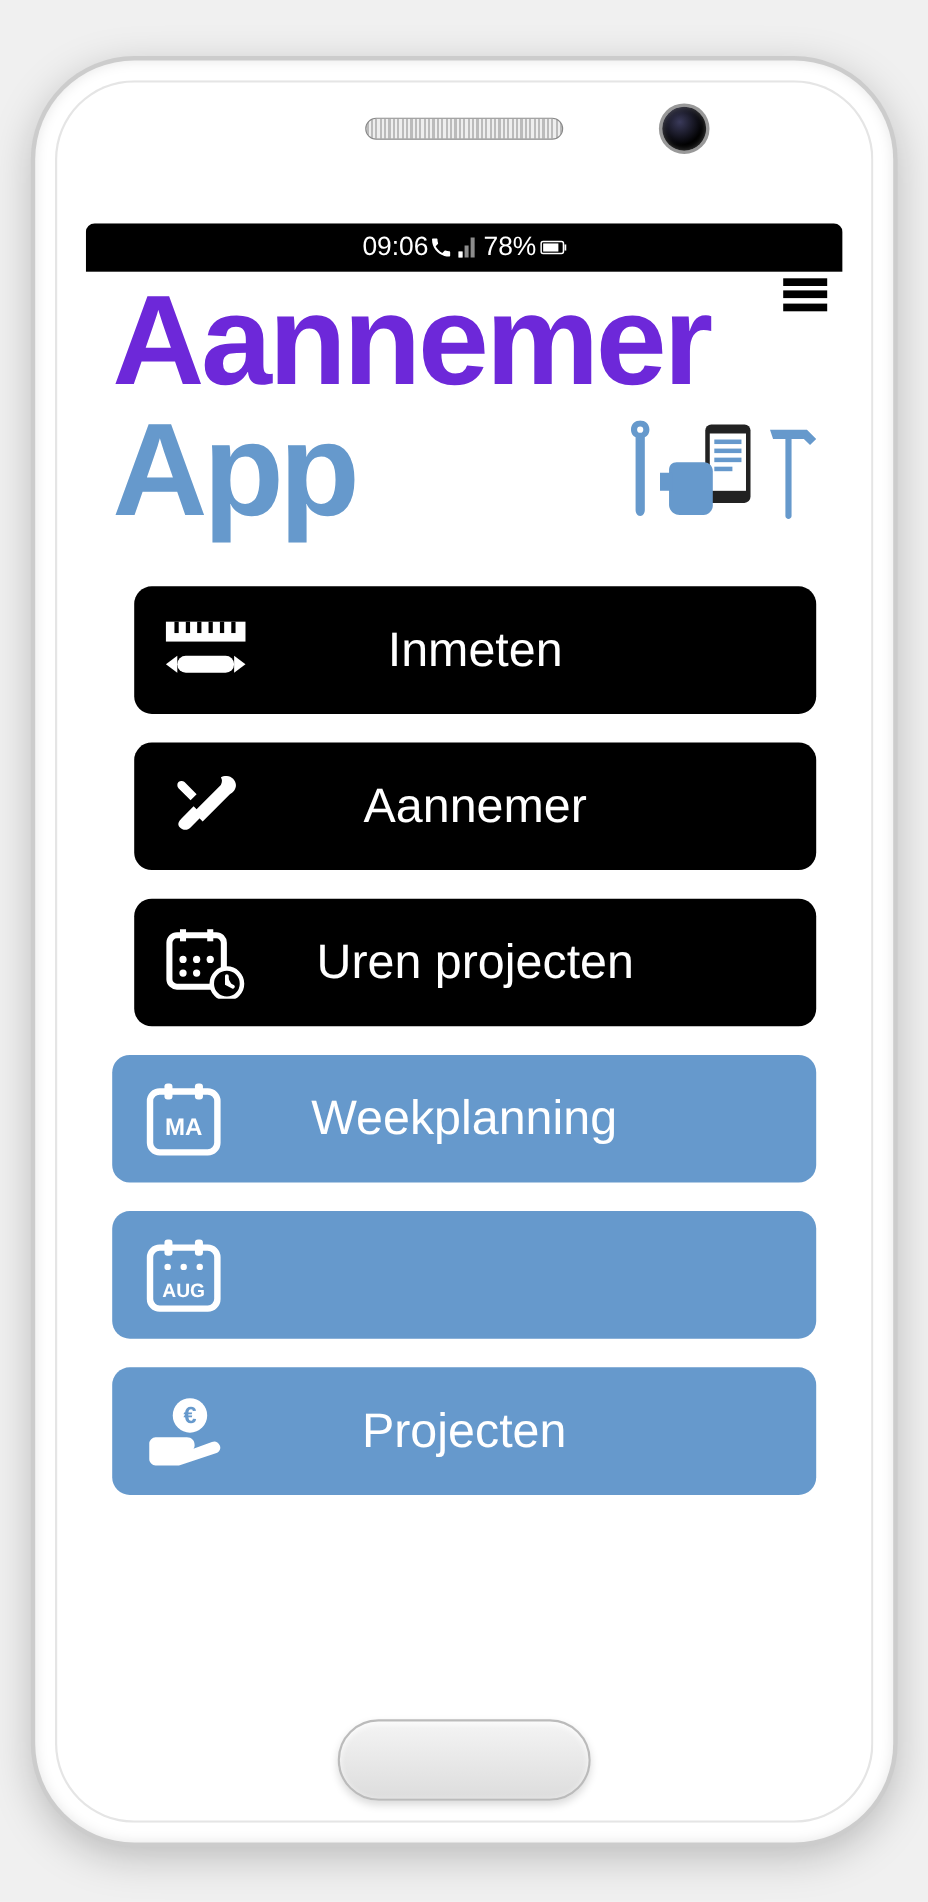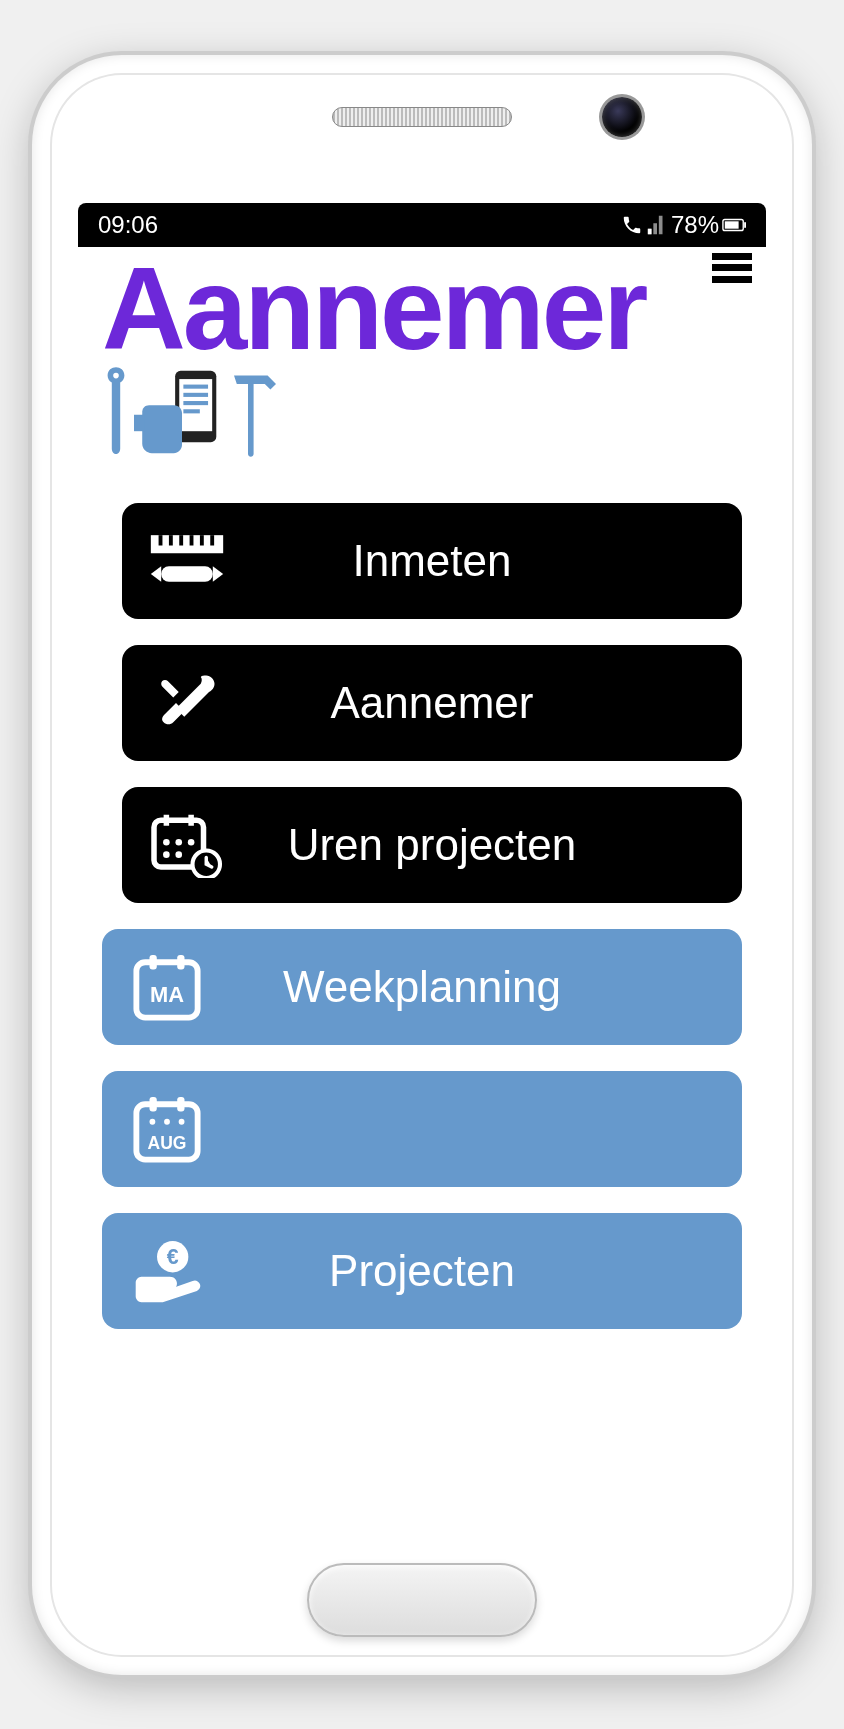--- a/index.html
+++ b/index.html
@@ -84,21 +84,21 @@
       display:flex;
       flex-direction:column;
     }
     
     .status-bar {
       background:#000;
       color:#fff;
       height: 44px;
       display:flex;
       align-items:center;
-      justify-content:space-between;
+      justify-content:center;
       padding: 0 20px;
       font-size: 24px;
     }
     .status-right { display:flex; align-items:center; gap:3px; }
     .status-right svg { fill:#fff; }
     
     .app-header {
       padding: 4px 24px 26px 24px;
       position:relative;
     }
@@ -191,20 +191,21 @@
       </div>
 
       <div class="app-header">
         <div class="hamburger">
           <span></span>
             <span></span>
             <span></span>
         </div>
         <div class="logo-line1">Aannemer</div>
         <div class="logo-row2">
+          <div class="logo-line2">App</div>
           <div class="logo-icons">
 
             <svg width="28" height="90" viewBox="0 0 20 64">
                 <path fill="#6699cc" d="M10 0c3 0 6 2 6 6 0 2-1 4-3 5v47c0 2-1 4-3 4s-3-2-3-4V11C5 10 4 8 4 6c0-4 3-6 6-6zm-2 6a2 2 0 104 0 2 2 0 00-4 0z"></path>
               </svg>
 
             <svg width="96" height="90" viewBox="0 0 70 64">
               <rect x="30" y="2" width="30" height="52" rx="4" fill="#222"></rect>
               <rect x="33" y="8" width="24" height="38" fill="#fff"></rect>
               <rect x="36" y="12" width="18" height="3" fill="#6699cc"></rect>

